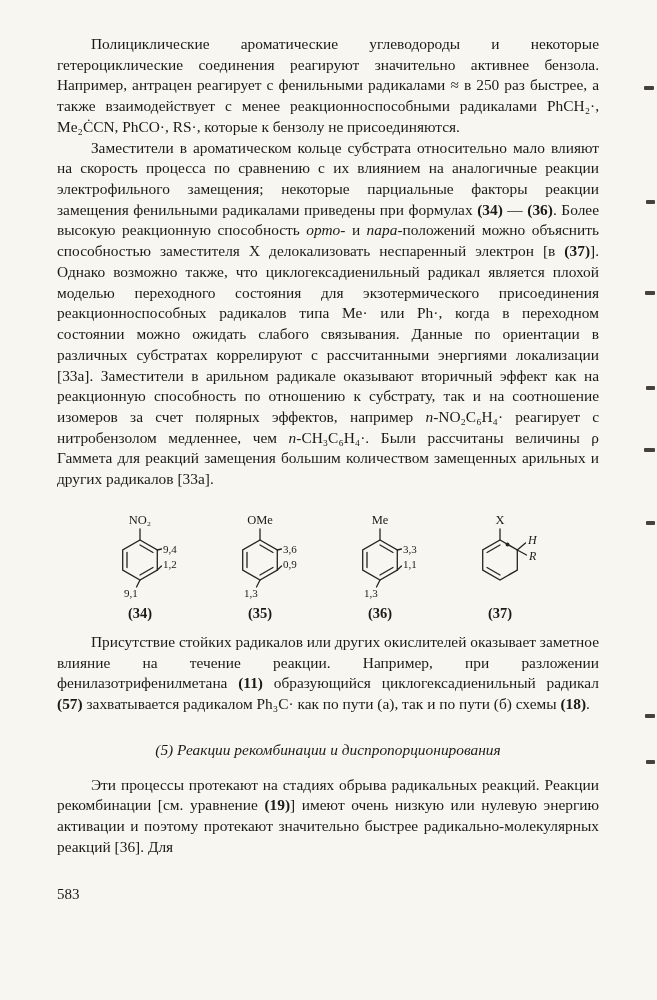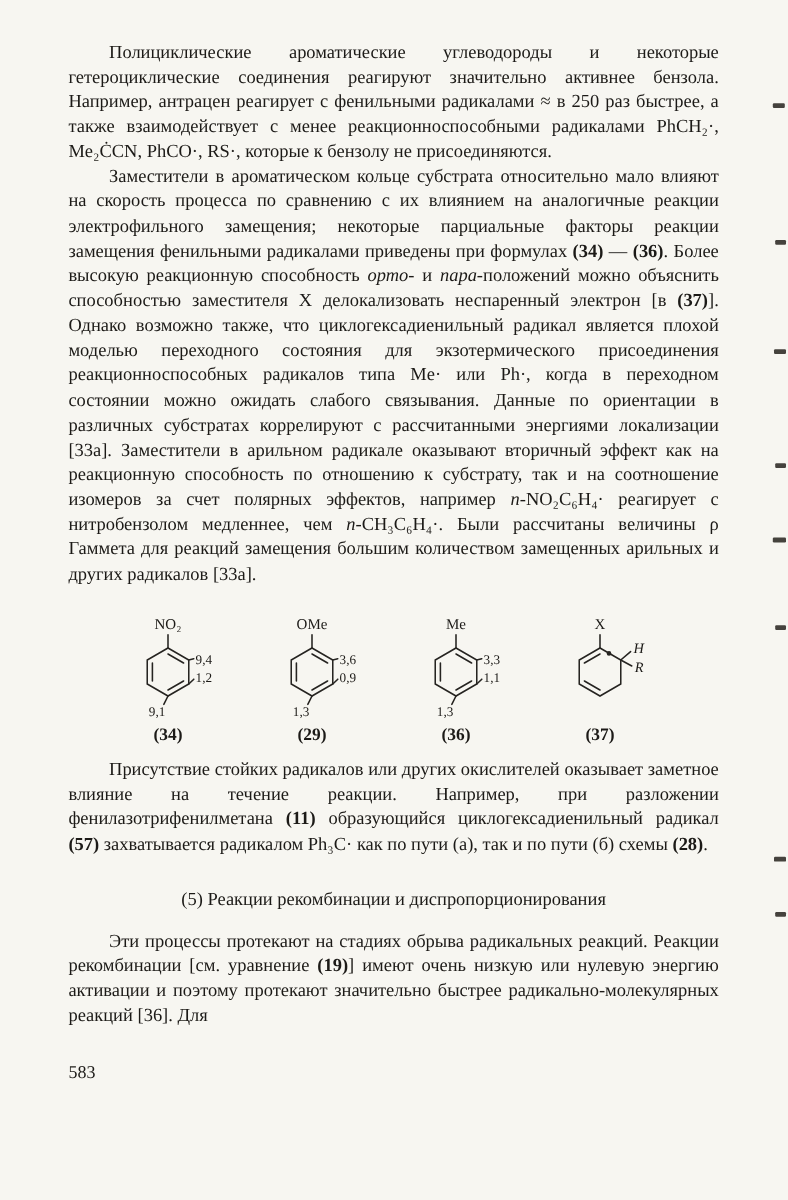--- a/index.html
+++ b/index.html
@@ -16,20 +16,21 @@
   p.body-text {
     margin:0;
     font-size:15.4px;
     line-height:1.345;
     text-align:justify;
     text-indent:2.2em;
   }
   p.body-text b { font-weight:bold; }
   p.body-text i { }
   .section-heading {
+    font-style:italic;
     text-align:center;
     font-size:15.4px;
     margin:26px 0 16px 0;
   }
   .structures-row {
     display:flex;
     justify-content:center;
     align-items:flex-start;
     gap:16px;
     margin:18px 0 10px 0;
@@ -91,21 +92,21 @@
         <line x1="55" y1="59.5" x2="42" y2="67"></line>
         <line x1="29" y1="59.5" x2="29" y2="44.5"></line>
         <line x1="59.3" y1="42" x2="63.5" y2="41"></line>
         <line x1="59.3" y1="62" x2="63.5" y2="58"></line>
         <line x1="42" y1="72" x2="38.5" y2="79"></line>
         <text x="42" y="16" text-anchor="middle" class="t-sub">OMe</text>
         <text x="65" y="45" class="t-num">3,6</text>
         <text x="65" y="60" class="t-num">0,9</text>
         <text x="26" y="89" class="t-num">1,3</text>
       </svg>
-      <div class="struct-label">(29)</div>
+      <div class="struct-label">(35)</div>
     </div>
 
     <div class="structure">
       <svg viewBox="0 0 100 96" width="100" height="96">
         <line x1="42" y1="32" x2="42" y2="21"></line>
         <polygon points="42,32 59.3,42 59.3,62 42,72 24.7,62 24.7,42"></polygon>
         <line x1="42" y1="37" x2="55" y2="44.5"></line>
         <line x1="55" y1="59.5" x2="42" y2="67"></line>
         <line x1="29" y1="59.5" x2="29" y2="44.5"></line>
         <line x1="59.3" y1="42" x2="63.5" y2="41"></line>
@@ -130,21 +131,21 @@
         <line x1="59.3" y1="42" x2="68.5" y2="47"></line>
         <text x="42" y="16" text-anchor="middle" class="t-sub">X</text>
         <text x="70" y="36" class="t-atom">H</text>
         <text x="71" y="52" class="t-atom">R</text>
       </svg>
       <div class="struct-label">(37)</div>
     </div>
 
   </div>
 
-  <p class="body-text">Присутствие стойких радикалов или других окислителей оказывает заметное влияние на течение реакции. Например, при разложении фенилазотрифенилметана <b>(11)</b> образующийся циклогексадиенильный радикал <b>(57)</b> захватывается радикалом Ph₃C· как по пути (а), так и по пути (б) схемы <b>(28)</b>.</p>
+  <p class="body-text">Присутствие стойких радикалов или других окислителей оказывает заметное влияние на течение реакции. Например, при разложении фенилазотрифенилметана <b>(11)</b> образующийся циклогексадиенильный радикал <b>(57)</b> захватывается радикалом Ph₃C· как по пути (а), так и по пути (б) схемы <b>(18)</b>.</p>
 
   <div class="section-heading">(5) Реакции рекомбинации и диспропорционирования</div>
 
   <p class="body-text">Эти процессы протекают на стадиях обрыва радикальных реакций. Реакции рекомбинации [см. уравнение <b>(19)</b>] имеют очень низкую или нулевую энергию активации и поэтому протекают значительно быстрее радикально-молекулярных реакций [36]. Для</p>
 
   <div class="page-number">583</div>
 
 </div>
 
 <div class="artifact" style="left:644px; top:86px;  width:10px; height:4px;"></div>

